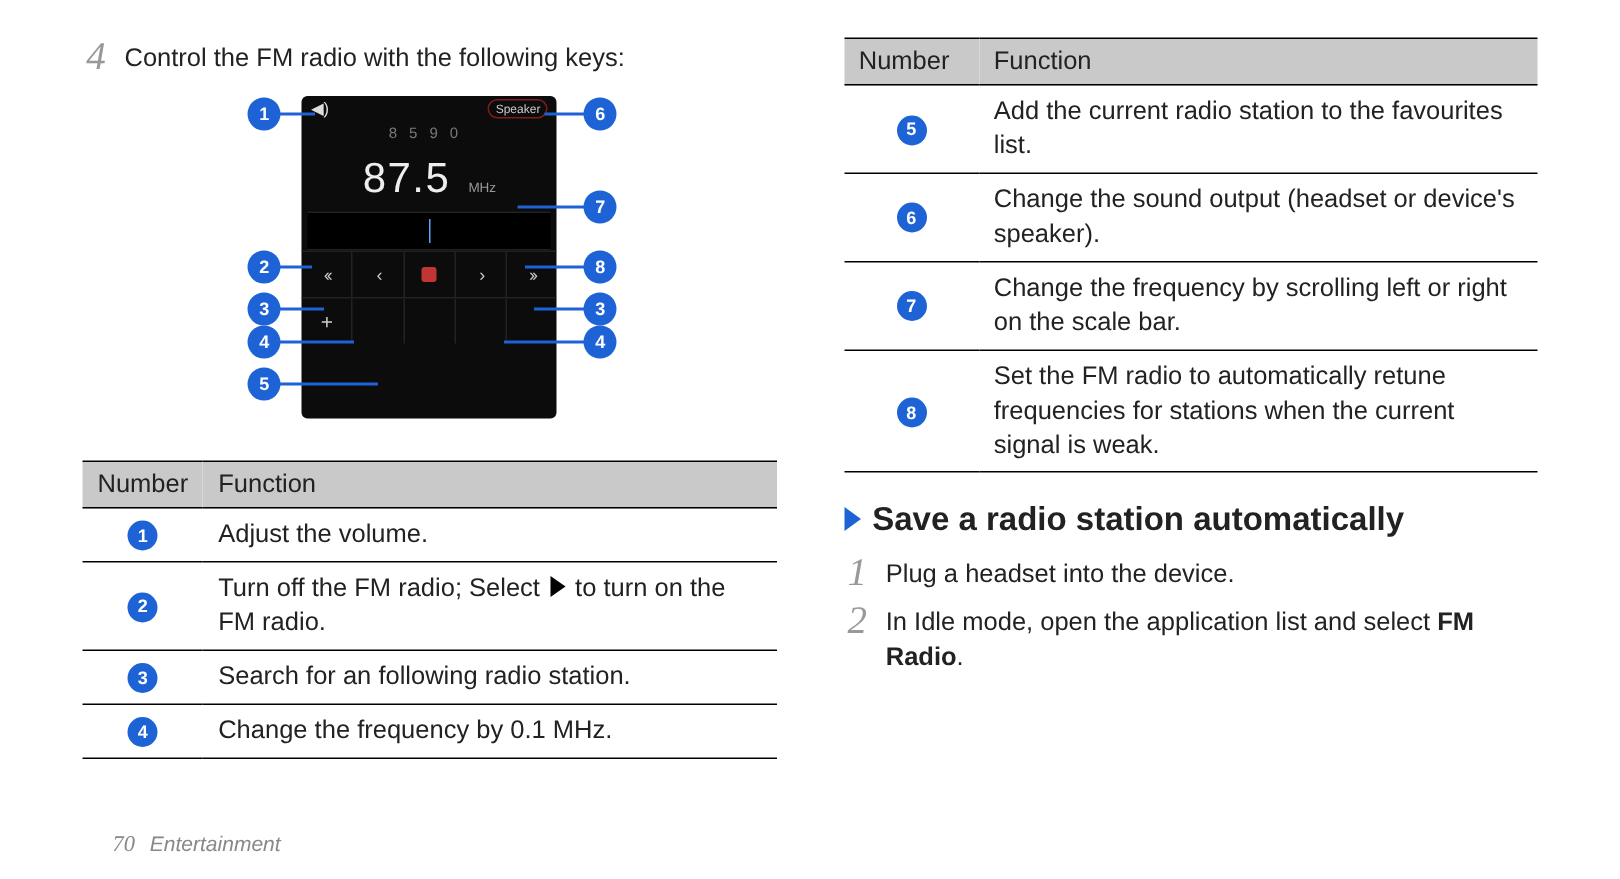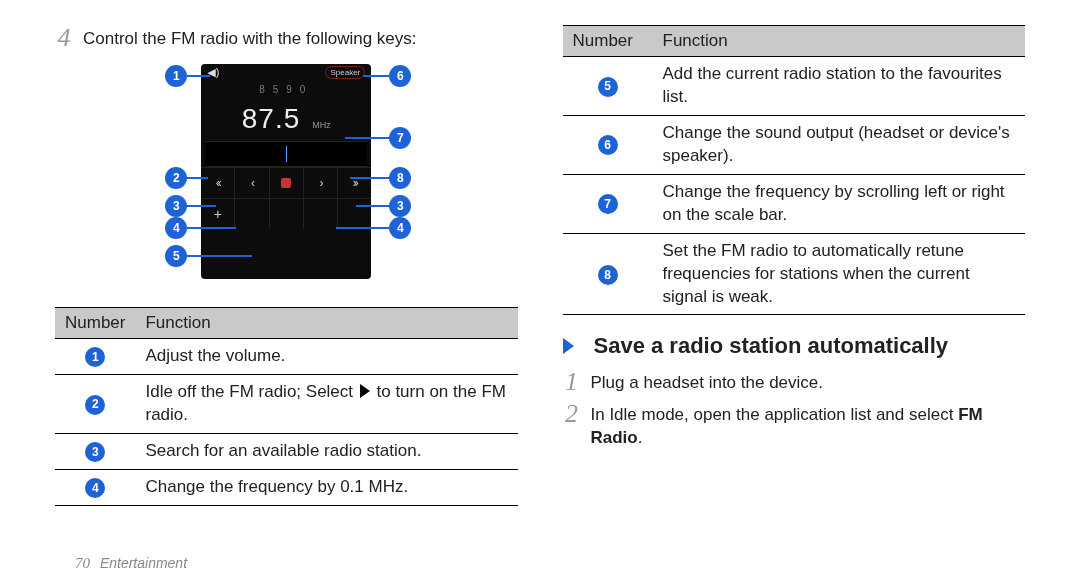--- a/index.html
+++ b/index.html
@@ -71,21 +71,21 @@
     .badge {
       display:inline-flex; width:20px; height:20px; border-radius:50%; background:#1e63d6;
       color:#fff; align-items:center; justify-content:center; font-size: 12px; font-weight: bold;
       font-family: Arial, sans-serif;
     }
     .pointer-icon {
       display:inline-block; width: 0; height:0;
       border-left: 10px solid #000; border-top: 7px solid transparent; border-bottom: 7px solid transparent;
       vertical-align: -1px; margin: 0 2px;
     }
-    .section-head { display:flex; align-items:center; gap:20px; margin: 18px 0 10px 0; }
+    .section-head { display:flex; align-items:center; gap:8px; margin: 18px 0 10px 0; }
     .section-head .arrow {
       display:inline-block; width:0; height:0;
       border-left: 11px solid #1e63d6; border-top:8px solid transparent; border-bottom:8px solid transparent;
     }
     .section-head h2 { font-size: 22px; font-weight: bold; }
     .footer { position:absolute; left:55px; bottom:14px; font-size:14px;margin-left:20px; }
     .footer-page { font-style: italic; color:#888; margin-right: 6px; font-family: Georgia, serif; font-size:15px;}
     .footer-chapter { font-style: italic; color:#888; }
     .vol-icon { display:inline-block; font-size:11px; }
   </style>
@@ -169,26 +169,26 @@
         <th>Number</th>
         <th>Function</th>
       </tr>
       <tr>
         <td class="numcell"><span class="badge">1</span></td>
         <td>Adjust the volume.</td>
       </tr>
       <tr>
         <td class="numcell"><span class="badge">2</span></td>
         <td>
-          <span>Idle off the FM radio; Select </span><span class="pointer-icon"></span><span> to turn on the FM radio.</span>
+          <span>Turn off the FM radio; Select </span><span class="pointer-icon"></span><span> to turn on the FM radio.</span>
         </td>
       </tr>
       <tr>
         <td class="numcell"><span class="badge">3</span></td>
-        <td>Search for an available radio station.</td>
+        <td>Search for an following radio station.</td>
       </tr>
       <tr>
         <td class="numcell"><span class="badge">4</span></td>
         <td>Change the frequency by 0.1 MHz.</td>
       </tr>
     </tbody>
       </table>
 
   </div>
 

